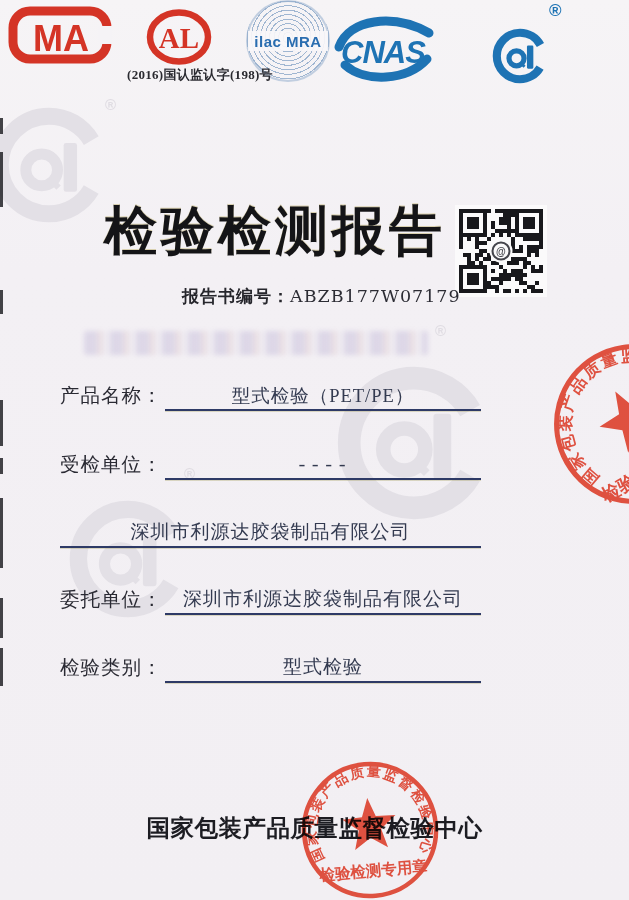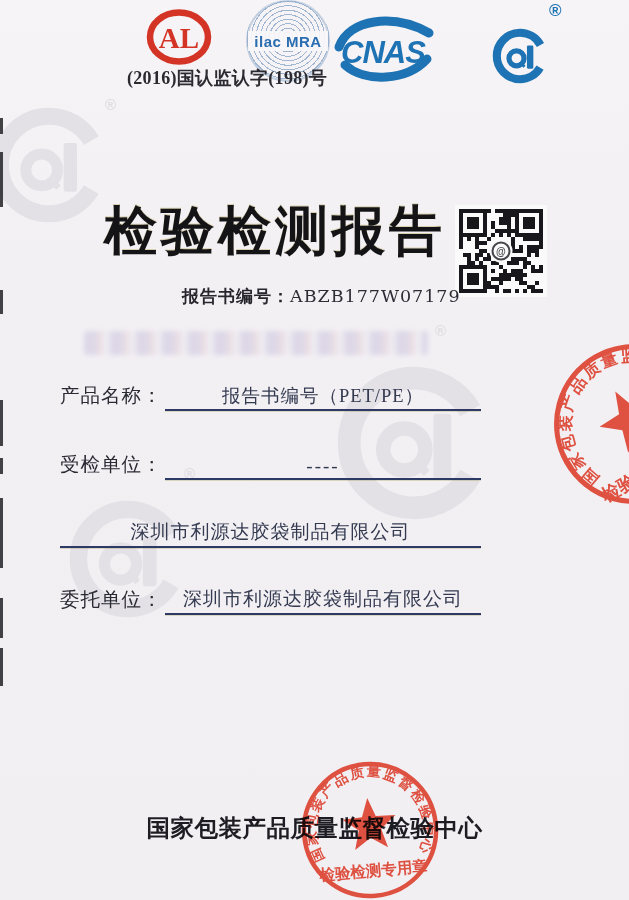--- a/index.html
+++ b/index.html
@@ -22,21 +22,21 @@
     font-family:"Liberation Sans",sans-serif;font-weight:bold;font-size:15px;color:#2a6db0;letter-spacing:.5px;}
   .cnas{left:333px;top:13px;width:104px;height:70px;}
   .acc-block{left:427px;top:6px;width:76px;line-height:16px;color:#1e73b4;
     font-family:"Liberation Sans",sans-serif;font-weight:bold;}
   .acc-block .cjk{font-size:13px;letter-spacing:1px;}
   .acc-block .lat{font-size:13px;letter-spacing:.2px;}
   .acc-block .sm{font-size:10.5px;}
   .qi-top{left:491px;top:27px;width:58px;height:58px;}
   .top-reg{left:549px;top:1px;font-size:17px;color:#1e73b4;}
   .reg-num{left:3px;top:62px;font-size:21px;color:#3c3c42;letter-spacing:.5px;font-family:"DejaVu Serif",serif;}
-  .reg-cert{left:127px;top:66px;font-size:18px;font-weight:bold;color:#2a2a30;letter-spacing:.3px;}
+  .reg-cert{left:127px;top:66px;font-size:13px;font-weight:bold;color:#2a2a30;letter-spacing:.3px;}
   
   .wm{opacity:1;}
   .wm svg .ring,.wm svg .qring{stroke:#e3e0e6;}
   .wm svg .solid{fill:#e3e0e6;}
   .wm .wreg{position:absolute;font-size:15px;color:#e0dde3;}
   
   .title{left:100px;top:196px;width:350px;text-align:center;font-size:53px;font-weight:bold;
     color:#141417;letter-spacing:4px;white-space:nowrap;
     text-shadow:0 -1px 0 rgba(170,150,50,.35);}
   .qr{left:455px;top:205px;width:92px;height:92px;background:#fbfafb;}
@@ -94,20 +94,27 @@
   <div class="abs wm" style="left:66px;top:497px;width:124px;height:124px;">
     <svg viewBox="0 0 100 100" width="124" height="124">
       <circle class="ring" cx="50" cy="50" r="40" fill="none" stroke-width="14" stroke-dasharray="209 42" stroke-dashoffset="230"></circle>
       <circle class="qring" cx="44" cy="54" r="13" fill="none" stroke-width="9"></circle>
       <rect class="solid" x="62" y="32" width="11" height="40" rx="2"></rect>
       <rect class="solid" x="50" y="62" width="10" height="5" transform="rotate(45 54 64)"></rect>
     </svg>
     <span class="wreg reg-mark" style="left:118px;top:-32px;">®</span>
   </div>
 
+  <div class="abs cma">
+    <svg viewBox="0 0 104 58" width="104" height="58">
+      <rect x="5" y="5" rx="17" ry="17" width="94" height="48" fill="none" stroke="#d43426" stroke-width="9"></rect>
+      <rect x="90" y="20" width="14" height="18" fill="#f5f3f6"></rect>
+      <text x="53" y="45" text-anchor="middle" font-size="36" font-weight="bold" fill="#d43426" font-family="Liberation Sans, sans-serif">MA</text>
+    </svg>
+  </div>
 
   <div class="abs cal">
     <svg viewBox="0 0 66 56" width="66" height="56">
       <ellipse cx="33" cy="28" rx="29" ry="24.5" fill="none" stroke="#d43426" stroke-width="6.5"></ellipse>
       <text x="33" y="39" text-anchor="middle" font-size="29" font-weight="bold" fill="#d43426" font-family="Liberation Serif, serif">AL</text>
     </svg>
   </div>
 
   <div class="abs ilac">
     <div class="band">ilac MRA</div>
@@ -281,32 +288,36 @@
   </div>
 
   <div class="abs report-no">
     <span class="lbl">报告书编号：</span><span class="val">ABZB177W07179</span>
   </div>
 
   <div class="abs ghost"></div>
 
   <div class="abs field" style="top:380px;">
     <span class="flabel">产品名称：</span>
-    <span class="fline" style="font-size:18.5px;">报告书编号（PET/PE）</span>
-  </div>
-  <div class="abs field" style="top:449px;">
+    <span class="fline" style="font-size:18.5px;">型式检验（PET/PE）</span>
+  </div>
+  <div class="abs field" style="top:449px;font-family:Liberation Mono, monospace;">
     <span class="flabel">受检单位：</span>
     <span class="fline" style="letter-spacing:2px;">----</span>
   </div>
   <div class="abs field" style="top:517px;">
     <span class="fline">深圳市利源达胶袋制品有限公司</span>
   </div>
   <div class="abs field" style="top:584px;">
     <span class="flabel">委托单位：</span>
     <span class="fline">深圳市利源达胶袋制品有限公司</span>
+  </div>
+  <div class="abs field" style="top:652px;">
+    <span class="flabel">检验类别：</span>
+    <span class="fline">型式检验</span>
   </div>
 
   <div class="abs footer-org">国家包装产品质量监督检验中心</div>
 
   <div class="abs stamp stamp-right">
     <svg viewBox="0 0 140 140" width="164" height="164">
       <circle cx="70" cy="70" r="66" fill="none" stroke="#e8432e" stroke-width="4.5"></circle>
       <path id="arcB" d="M 23.2,97 A 54,54 0 1 1 116.8,97" fill="none"></path>
       <text font-size="14" fill="#e8432e" font-weight="bold" letter-spacing="2">
         <textPath href="#arcB" startOffset="2">国家包装产品质量监督检验中心</textPath>

